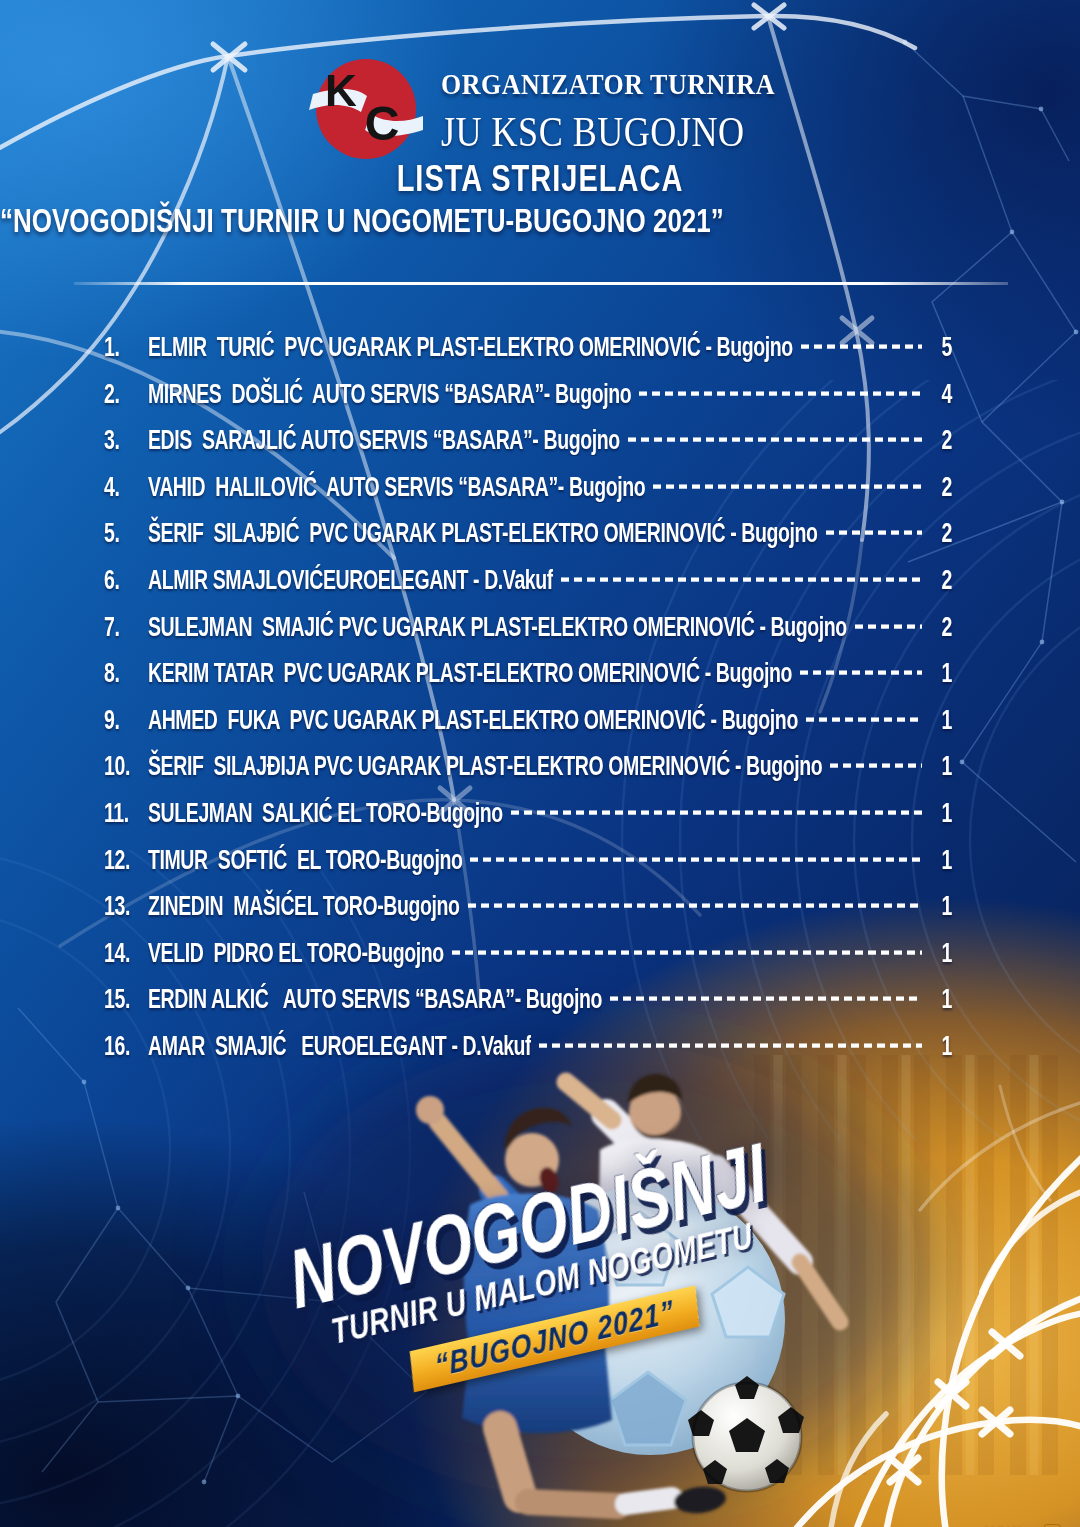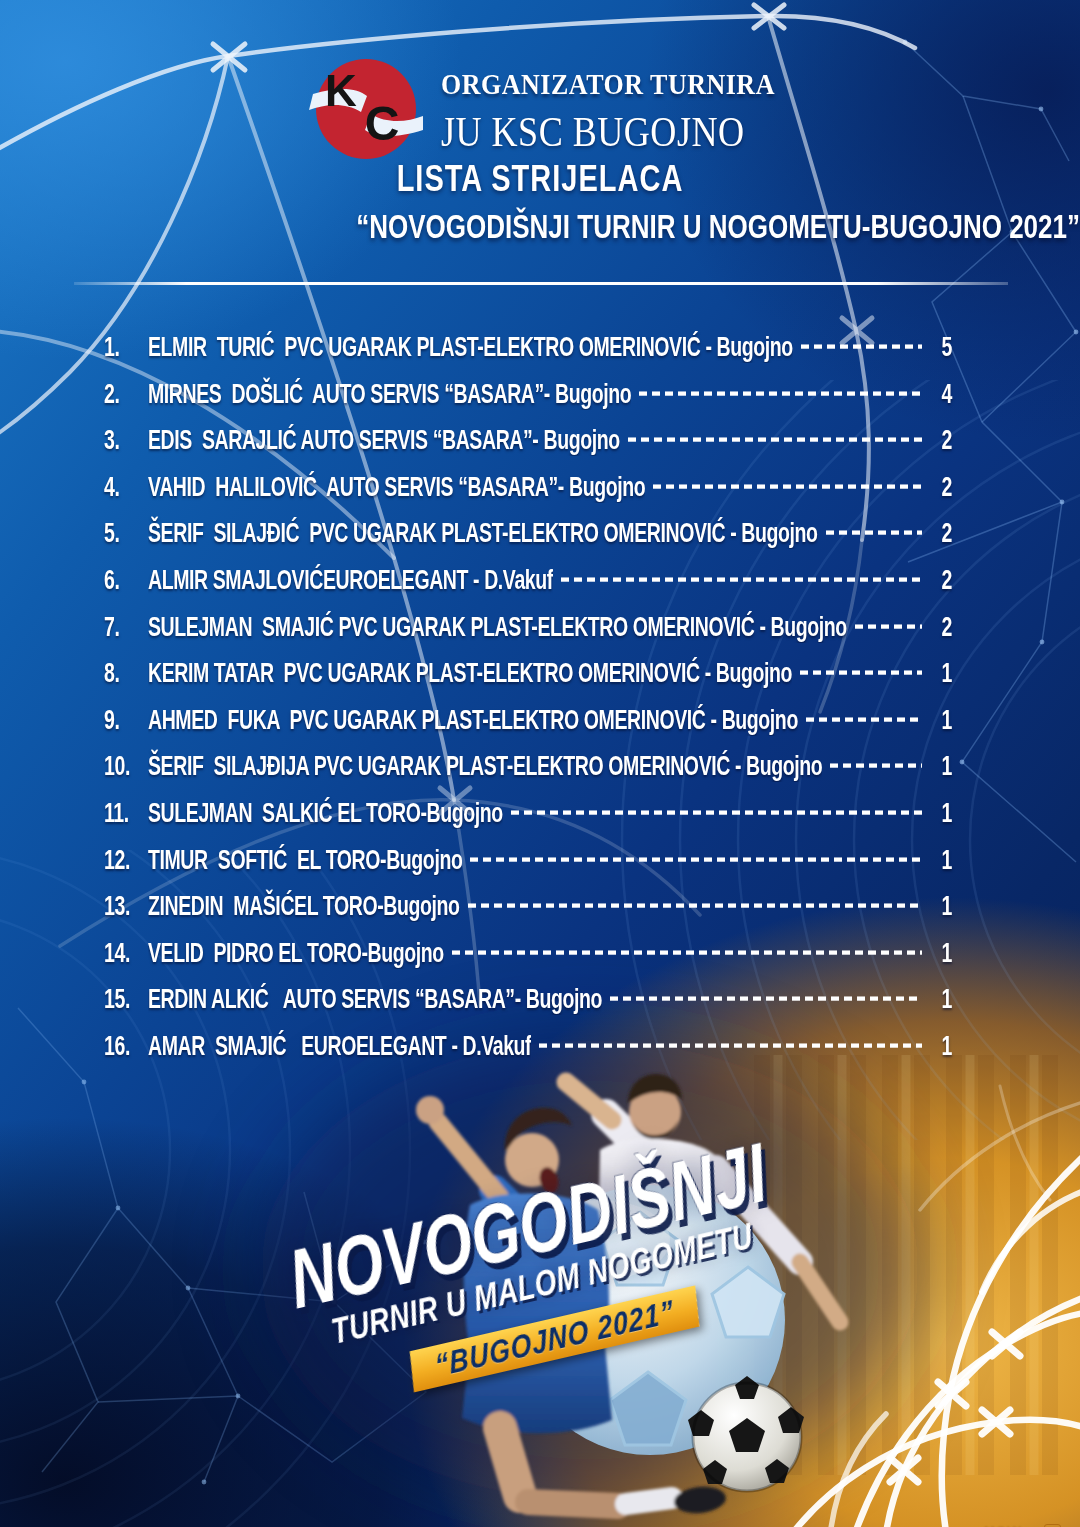--- a/index.html
+++ b/index.html
@@ -14,21 +14,21 @@
       linear-gradient(128deg,#1d7ccb 0%,#0f5cad 22%,#0b4494 42%,#0a3380 58%,#082766 76%,#061c4f 100%);}
   .art{position:absolute;left:0;top:0;}
   
   .org{position:absolute;top:56px;left:0;width:100%;display:flex;justify-content:center;align-items:center;gap:14px;}
   .org-txt{display:flex;flex-direction:column;align-items:flex-start;font-family:Liberation Serif, serif;}
   .org-label{font-size:26px;font-weight:800;letter-spacing:.5px;display:inline-block;transform:scaleY(1.15);transform-origin:left top;text-shadow:0 2px 3px rgba(0,10,40,.5);}
   .org-name{margin-top:9px;font-size:38px;font-weight:400;letter-spacing:.5px;display:inline-block;transform:scale(.95,1.12);transform-origin:left top;text-shadow:0 2px 3px rgba(0,10,40,.5);}
   .cond{display:inline-block;transform:scaleY(1.25);transform-origin:center top;}
   .title-wrap{position:absolute;top:158px;left:0;width:100%;text-align:center;}
   .title{font-size:29px;font-weight:800;letter-spacing:1px;text-shadow:0 2px 4px rgba(0,10,40,.55);}
-  .subtitle-wrap{position:absolute;top:208px;left:0;width:100%;text-align:right;}
+  .subtitle-wrap{position:absolute;top:202px;left:0;width:100%;text-align:left;}
   .subtitle{font-size:26px;font-weight:800;letter-spacing:0;white-space:pre;text-shadow:0 2px 4px rgba(0,10,40,.55);}
   .stage-wrap{position:absolute;top:246px;left:0;width:100%;text-align:center;}
   .stage{font-size:24px;font-weight:700;white-space:pre;text-shadow:0 2px 4px rgba(0,10,40,.55);}
   .divider{position:absolute;left:74px;top:282px;width:934px;height:3px;
     background:linear-gradient(90deg,rgba(255,255,255,.15),#fff 12%,#fff 86%,rgba(255,255,255,.25));}
   
   .list{position:absolute;left:104px;top:323px;width:848px;}
   .row{height:46.6px;display:flex;align-items:center;font-size:19.5px;font-weight:700;letter-spacing:-.4px;
     transform:scaleY(1.42);transform-origin:left center;text-shadow:0 1.5px 2px rgba(0,10,40,.55);}
   .rank{width:44px;flex:0 0 auto;white-space:pre;}

